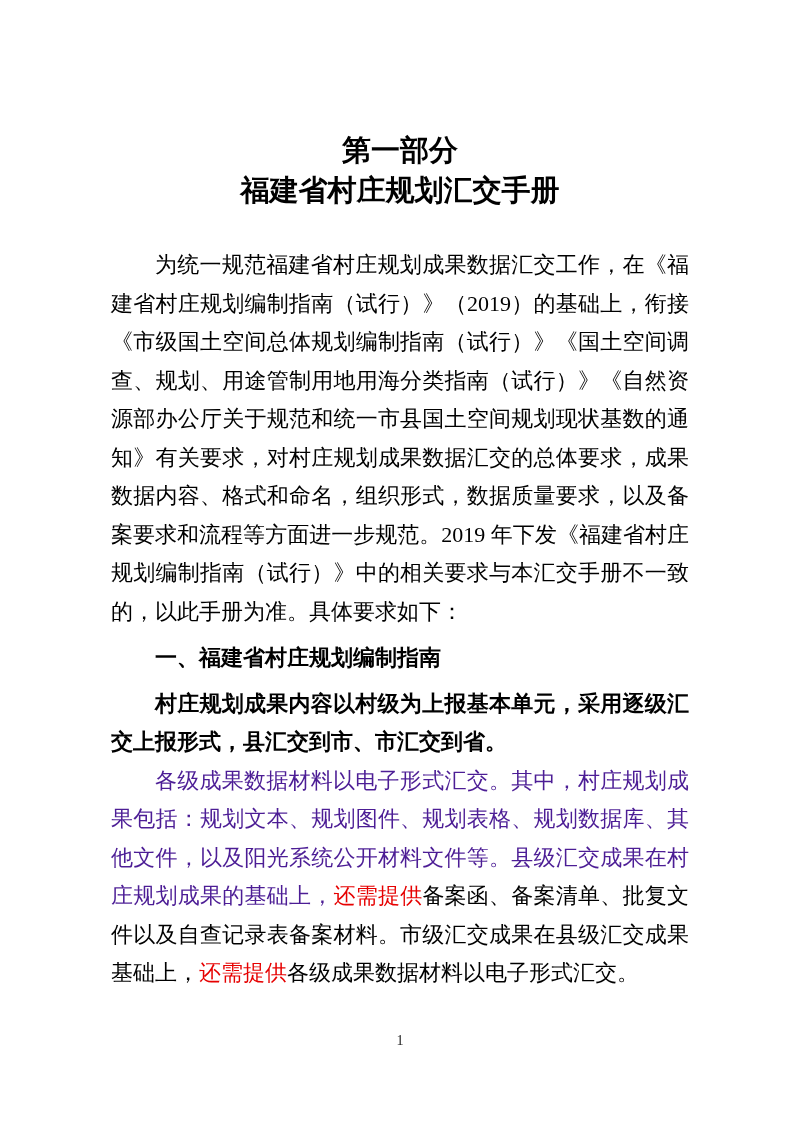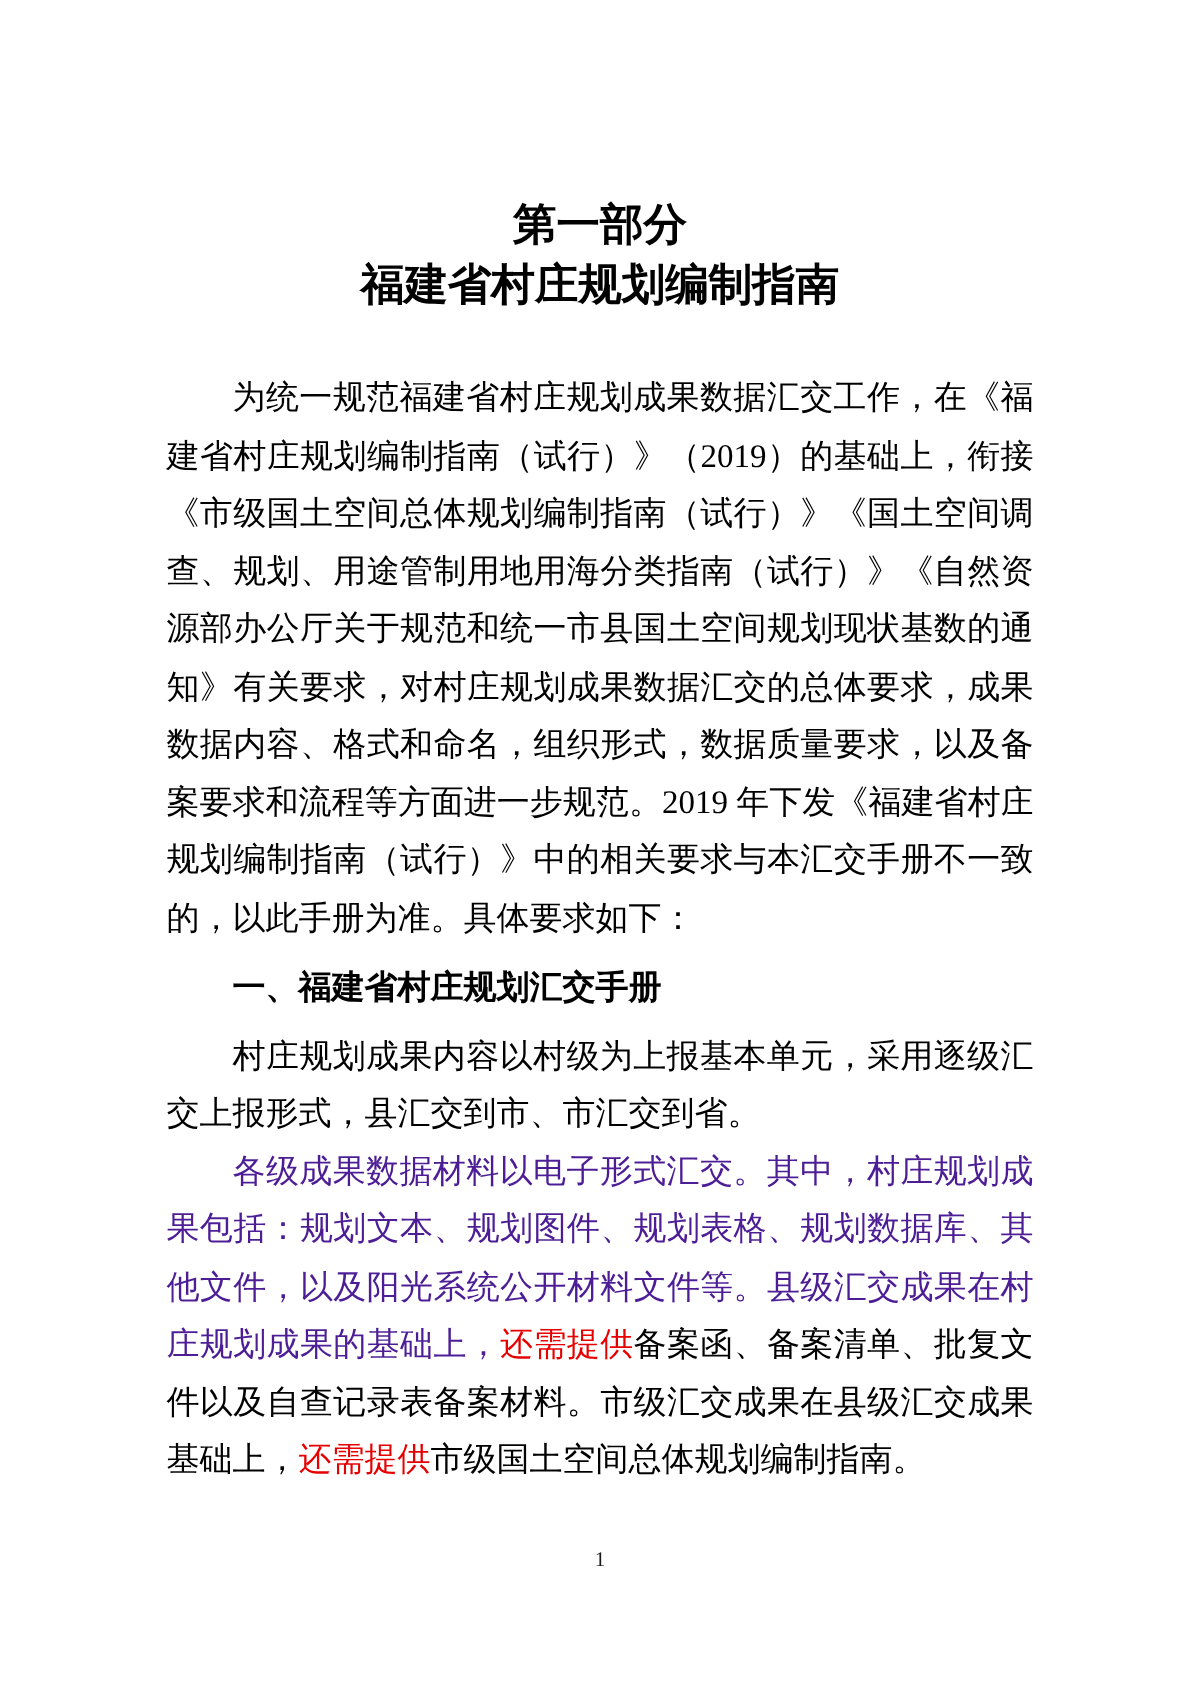--- a/index.html
+++ b/index.html
@@ -36,47 +36,47 @@
   }
   .intro-para { margin-top: 36px; }
   .section-heading {
     font-family: "Liberation Sans", sans-serif;
     font-weight: bold;
     font-size: 22px;
     line-height: 38.5px;
     text-indent: 2em;
     margin-top: 8px;
   }
-  .after-heading { margin-top: 7px; }
+  .after-heading { margin-top: 7px; font-weight: bold; }
   .page-number {
     position: absolute;
     left: 0;
     top: 1031px;
     width: 100%;
     text-align: center;
     font-size: 14px;
     line-height: 20px;
     color: #1a1a1a;
   }
 </style>
 </head>
 <body>
 
 <div class="page">
   <div class="content">
 
     <h1 class="doc-title">第一部分</h1>
 
-    <h1 class="doc-title">福建省村庄规划编制指南</h1>
+    <h1 class="doc-title">福建省村庄规划汇交手册</h1>
 
     <p class="para intro-para">为统一规范福建省村庄规划成果数据汇交工作，在《福建省村庄规划编制指南（试行）》（2019）的基础上，衔接《市级国土空间总体规划编制指南（试行）》《国土空间调查、规划、用途管制用地用海分类指南（试行）》《自然资源部办公厅关于规范和统一市县国土空间规划现状基数的通知》有关要求，对村庄规划成果数据汇交的总体要求，成果数据内容、格式和命名，组织形式，数据质量要求，以及备案要求和流程等方面进一步规范。2019 年下发《福建省村庄规划编制指南（试行）》中的相关要求与本汇交手册不一致的，以此手册为准。具体要求如下：</p>
 
-    <h2 class="section-heading">一、福建省村庄规划汇交手册</h2>
+    <h2 class="section-heading">一、福建省村庄规划编制指南</h2>
 
     <p class="para after-heading">村庄规划成果内容以村级为上报基本单元，采用逐级汇交上报形式，县汇交到市、市汇交到省。</p>
 
     <p class="para">
-      <span style="color: #4c1d95;">各级成果数据材料以电子形式汇交。其中，村庄规划成果包括：规划文本、规划图件、规划表格、规划数据库、其他文件，以及阳光系统公开材料文件等。县级汇交成果在村庄规划成果的基础上，</span><span style="color: rgb(230, 0, 0);">还需提供</span><span style="color: rgb(0, 0, 0);">备案函、备案清单、批复文件以及自查记录表备案材料。市级汇交成果在县级汇交成果基础上，</span><span style="color: rgb(230, 0, 0);">还需提供</span><span style="color: rgb(0, 0, 0);">市级国土空间总体规划编制指南。</span>
+      <span style="color: #4c1d95;">各级成果数据材料以电子形式汇交。其中，村庄规划成果包括：规划文本、规划图件、规划表格、规划数据库、其他文件，以及阳光系统公开材料文件等。县级汇交成果在村庄规划成果的基础上，</span><span style="color: rgb(230, 0, 0);">还需提供</span><span style="color: rgb(0, 0, 0);">备案函、备案清单、批复文件以及自查记录表备案材料。市级汇交成果在县级汇交成果基础上，</span><span style="color: rgb(230, 0, 0);">还需提供</span><span style="color: rgb(0, 0, 0);">各级成果数据材料以电子形式汇交。</span>
     </p>
   </div>
 
   <div class="page-number">1</div>
 </div>
 
 </body></html>

